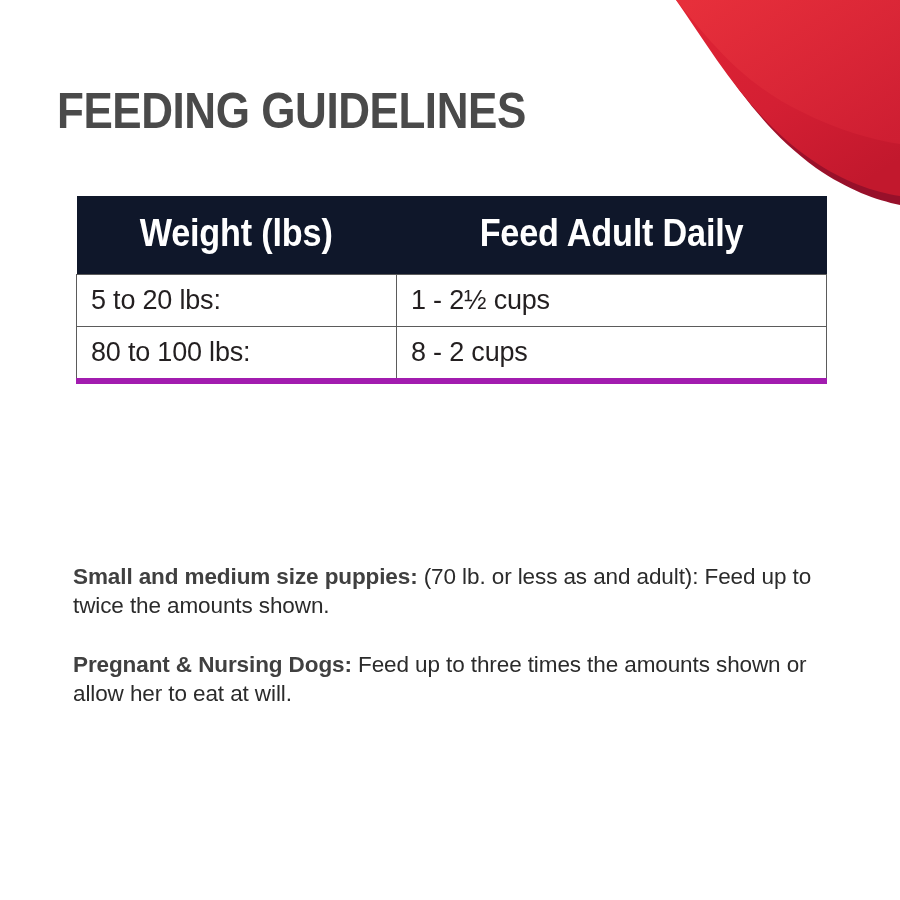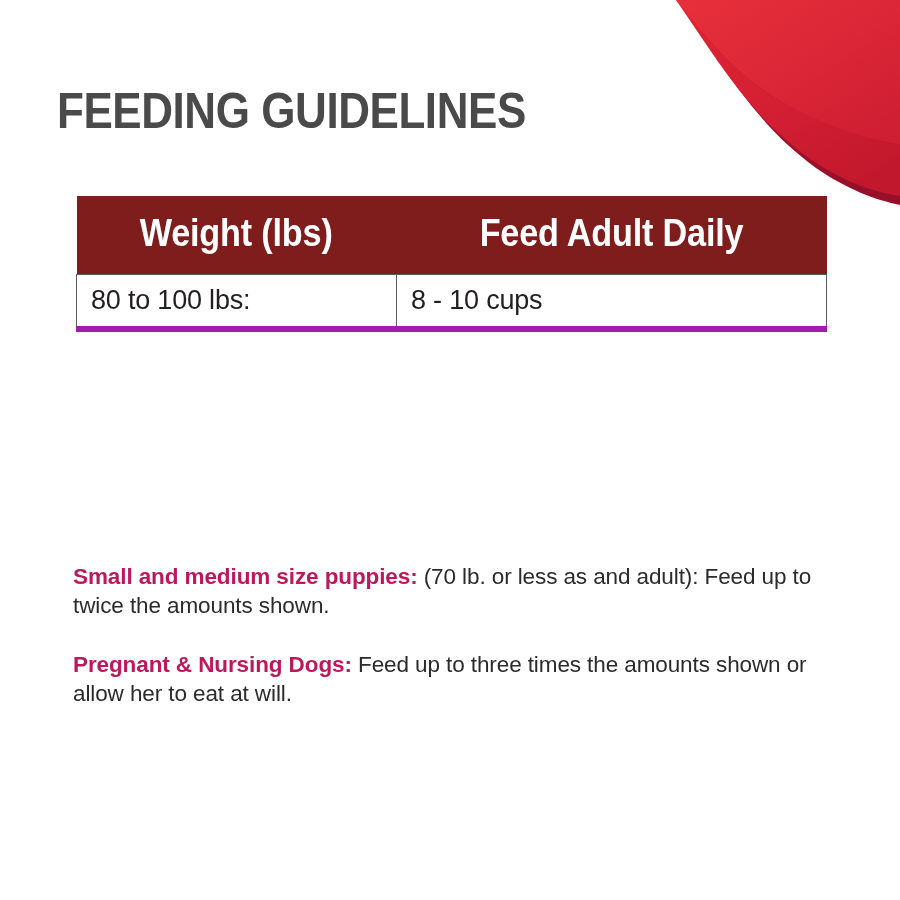--- a/index.html
+++ b/index.html
@@ -49,21 +49,21 @@
     left: 76px;
     top: 196px;
     width: 750px;
     border-collapse: collapse;
     table-layout: fixed;
   }
   #feeding-table col.col-weight { width: 320px; }
   #feeding-table col.col-feed   { width: 430px; }
 
   #feeding-table thead th {
-    background: #7f1d1d;
+    background: #0f172a;
     color: #ffffff;
     height: 74px;
     padding: 0 0 4px 0;
     text-align: center;
     vertical-align: middle;
     font-family: "Liberation Sans Narrow", "Liberation Sans", sans-serif;
     font-weight: 700;
     font-size: 38px;
     letter-spacing: -0.2px;
     border: none;
@@ -97,21 +97,21 @@
   .note {
     font-size: 22.5px;
     line-height: 29px;
     color: #2b2b2b;
     letter-spacing: -0.1px;
     margin: 0 0 30px 0;
   }
   .note:last-child { margin-bottom: 16px; }
   .note .note-label {
     font-weight: 700;
-    color: #be185d;
+    color: #404040;
   }
 </style>
 </head>
 <body>
 
 <div id="swoosh-graphic">
   <svg viewBox="0 0 260 215" preserveAspectRatio="none" xmlns="http://www.w3.org/2000/svg">
     <defs>
       <linearGradient id="gradMain" x1="0" y1="0" x2="0.75" y2="1">
         <stop offset="0%" stop-color="#e02434"></stop>
@@ -148,22 +148,26 @@
       <th>
         <span>Weight (lbs)</span>
       </th>
       <th>
         <span>Feed Adult Daily</span>
       </th>
     </tr>
   </thead>
   <tbody>
     <tr>
+      <td>5 to 20 lbs:</td>
+      <td>1 - 2½ cups</td>
+    </tr>
+    <tr>
       <td>80 to 100 lbs:</td>
-      <td>8 - 10 cups</td>
+      <td>8 - 2 cups</td>
     </tr>
   </tbody>
 </table>
 
 <div id="notes-block">
   <p class="note"><span class="note-label">Small and medium size puppies:</span><span class="note-text"> (70 lb. or less as and adult): Feed up to twice the amounts shown.</span></p>
 
 
   <p class="note"><span class="note-label">Pregnant &amp; Nursing Dogs:</span><span class="note-text"> Feed up to three times the amounts shown or allow her to eat at will.</span></p>
 </div>

